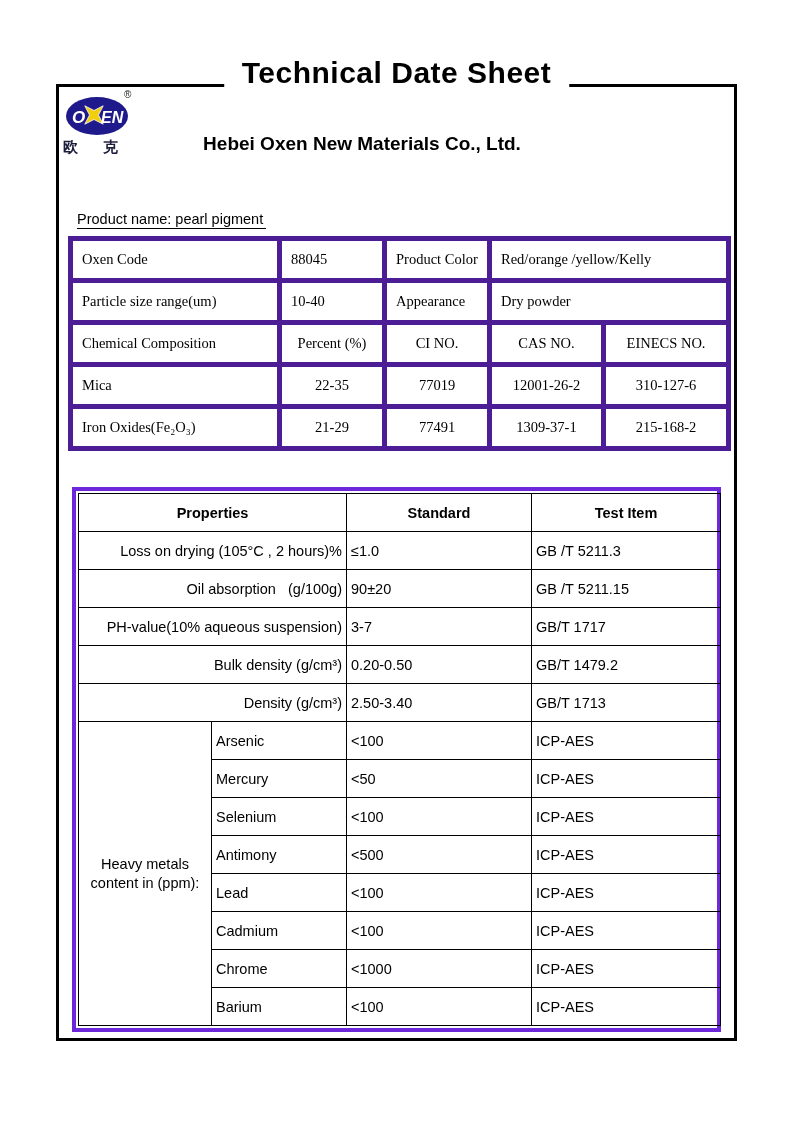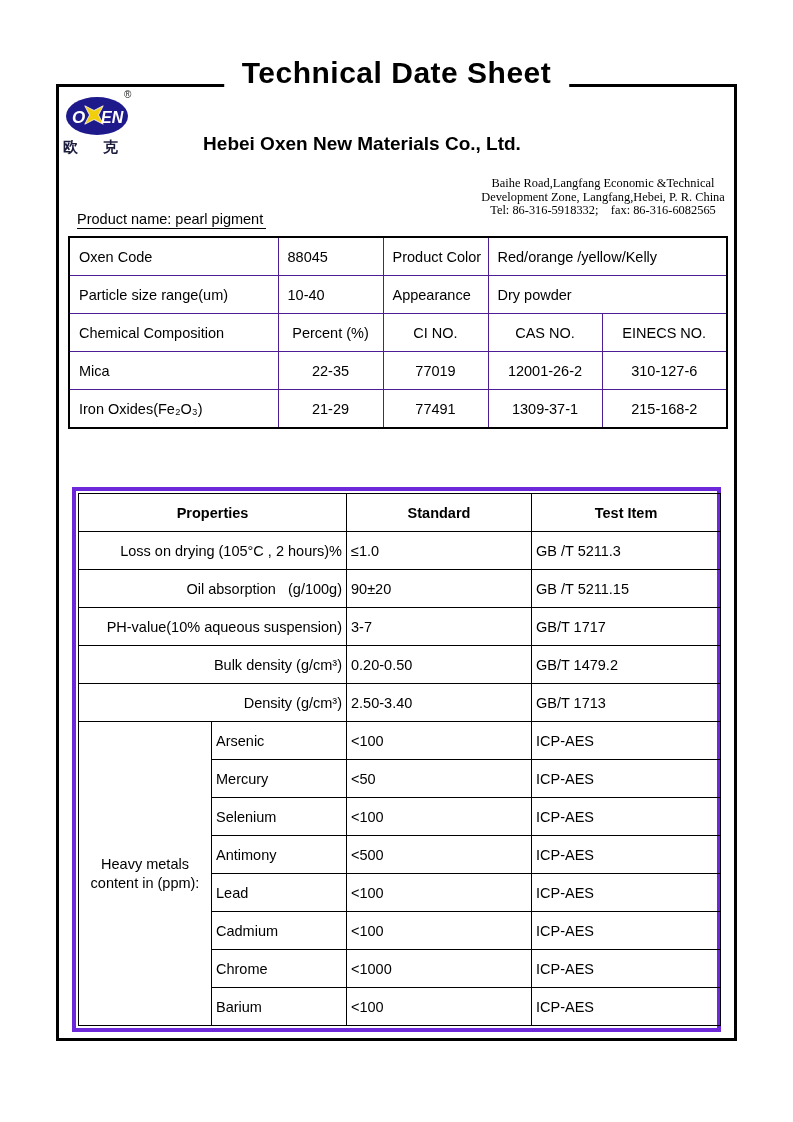--- a/index.html
+++ b/index.html
@@ -40,21 +40,21 @@
     border-bottom:1px solid #000; padding:0 3px 1px 0;
   }
 
   table { border-collapse:collapse; table-layout:fixed; font-size:14.5px; }
   td, th { vertical-align:middle; overflow:hidden; }
 
   .t1 {
     position:absolute; left:68px; top:236px; width:658px; z-index:2;
     border:2px solid #000;
   }
-  .t1 td { border:1px solid #4c1d95; height:37px; padding:0 5px; }
+  .t1 td { border:5px solid #4c1d95; height:37px; padding:0 5px;font-family:Liberation Serif, serif; }
   .t1 td.l { text-align:left; padding-left:9px; }
   .t1 td.c { text-align:center; }
 
   .t2wrap {
     position:absolute; left:72px; top:487px; width:649px; z-index:2;
     border:4px solid #6d28d9; padding:2px; box-sizing:border-box;
   }
   .t2 { width:100%; }
   .t2 td, .t2 th { border:1px solid #000; height:37px; padding:0 4px; }
   .t2 th { font-weight:bold; text-align:center; }
@@ -77,25 +77,20 @@
     <text x="40" y="36" font-size="16" font-weight="bold" font-style="italic" fill="#ffffff">EN</text>
     <text x="63" y="11" font-size="10" fill="#222222">®</text>
   </svg>
   <div class="logo-cn">
     <span>欧</span>
     <span>克</span>
   </div>
 
   <div class="company">Hebei Oxen New Materials Co., Ltd.</div>
 
-  <div class="address">
-    <div>Baihe Road,Langfang Economic &amp;Technical</div>
-    <div>Development Zone, Langfang,Hebei, P. R. China</div>
-    <div>Tel: 86-316-5918332;&nbsp;&nbsp;&nbsp;&nbsp;fax: 86-316-6082565</div>
-  </div>
 
   <div class="product-name">Product name: pearl&nbsp;pigment</div>
 
   <table class="t1">
     <colgroup>
         <col style="width:209px">
         <col style="width:105px">
         <col style="width:105px">
         <col style="width:114px">
         <col style="width:125px">

